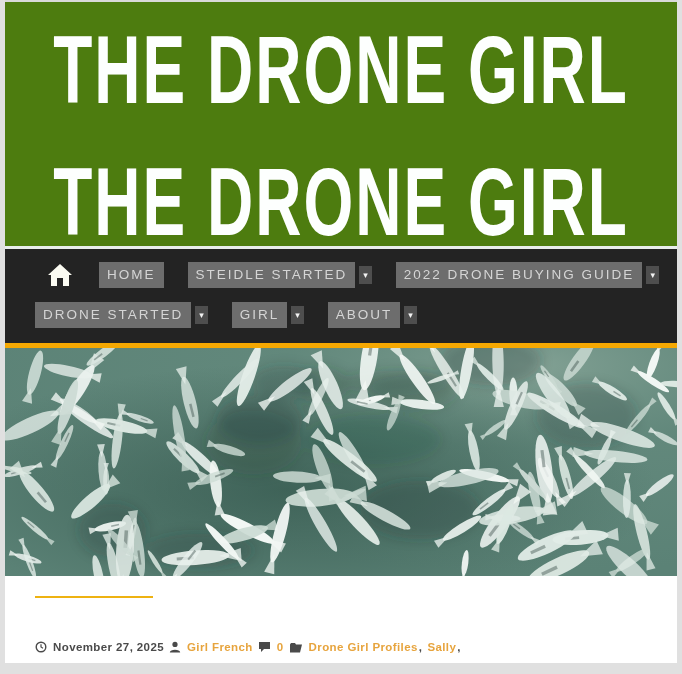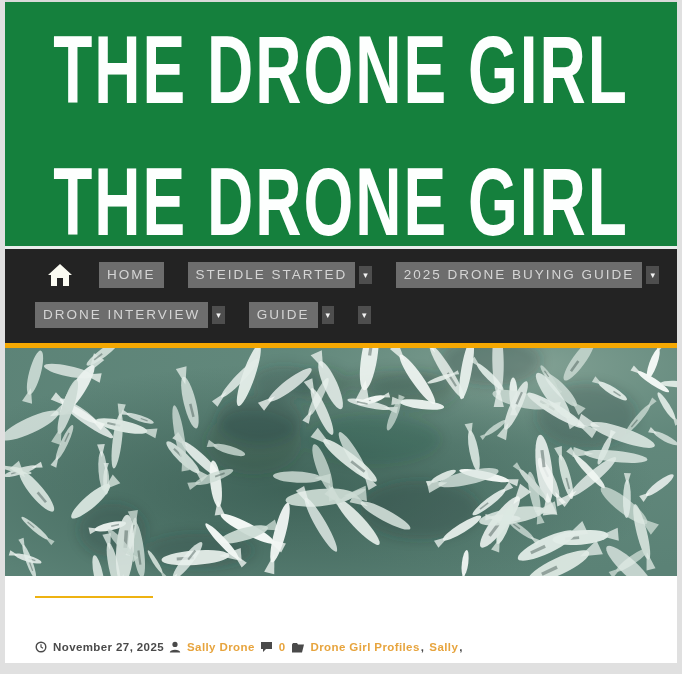--- a/index.html
+++ b/index.html
@@ -9,21 +9,21 @@
     font-family:"Liberation Sans", sans-serif;
     width:682px; height:674px; overflow:hidden;
   }
   .page {
     margin:0 5px; width:672px; border-top:2px solid #d9d9d9;
     background:#fff;
   }
 
   
   .site-header {
-    background:#15803d; height:244px; position:relative; overflow:hidden;
+    background:#4d7c0f; height:244px; position:relative; overflow:hidden;
   }
   .logo-row {
     position:absolute; left:0; width:100%; text-align:center;
     color:#fdfffe; font-weight:bold; font-size:64px; letter-spacing:2px;
     white-space:nowrap; transform:scaleY(1.5); transform-origin:50% 0;
     font-family:"Liberation Sans", sans-serif;
   }
   .logo-row-1 { top:12px; }
   .logo-row-2 { top:144px; }
   .header-gap { height:3px; background:#e9edec; }
@@ -90,35 +90,36 @@
     <div class="nav-item">
       <span class="nav-label">HOME</span>
     </div>
 
     <div class="nav-item">
       <span class="nav-label">STEIDLE STARTED</span>
       <span class="nav-caret">▾</span>
     </div>
 
     <div class="nav-item">
-      <span class="nav-label">2025 DRONE BUYING GUIDE</span>
+      <span class="nav-label">2022 DRONE BUYING GUIDE</span>
       <span class="nav-caret">▾</span>
     </div>
 
     <div class="nav-item">
-      <span class="nav-label">DRONE INTERVIEW</span>
+      <span class="nav-label">DRONE STARTED</span>
       <span class="nav-caret">▾</span>
     </div>
 
     <div class="nav-item">
-      <span class="nav-label">GUIDE</span>
+      <span class="nav-label">GIRL</span>
       <span class="nav-caret">▾</span>
     </div>
 
     <div class="nav-item">
+      <span class="nav-label">ABOUT</span>
       <span class="nav-caret">▾</span>
     </div>
   </nav>
 
   <div class="orange-bar"></div>
 
   <div class="hero">
     <svg id="hero-svg" width="672" height="228" viewBox="0 0 672 228" preserveAspectRatio="none">
       <defs>
         <radialGradient id="haze" cx="0.78" cy="0.08" r="0.9">
@@ -665,21 +666,21 @@
         </svg>
       </span>
       <span>November 27, 2025</span>
 
       <span class="ico">
         <svg width="12" height="12" viewBox="0 0 12 12">
           <circle cx="6" cy="3.4" r="2.6" fill="#4a4a4a"></circle>
           <path d="M0.8 11.5 C0.8 7.8 11.2 7.8 11.2 11.5 Z" fill="#4a4a4a"></path>
         </svg>
       </span>
-      <a class="meta-link">Sally Drone</a>
+      <a class="meta-link">Girl French</a>
 
       <span class="ico">
         <svg width="13" height="12" viewBox="0 0 13 12">
           <path d="M1 1 h11 v7 h-6 l-3 3 v-3 h-2 z" fill="#4a4a4a"></path>
         </svg>
       </span>
       <a class="meta-link">0</a>
 
       <span class="ico">
         <svg width="14" height="11" viewBox="0 0 14 11">

